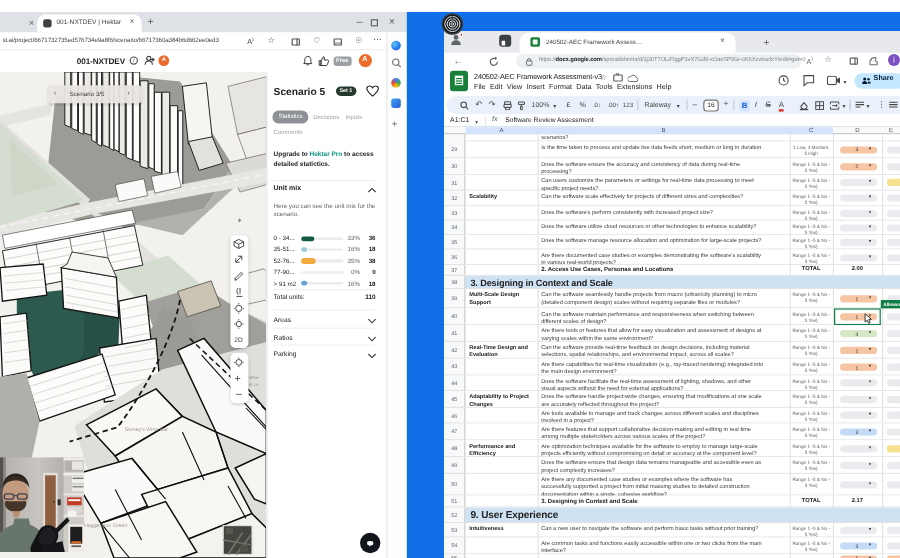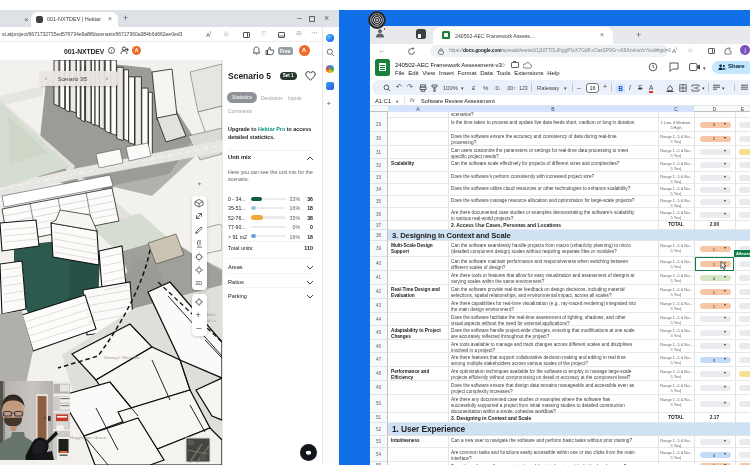--- a/index.html
+++ b/index.html
@@ -684,21 +684,21 @@
     <div class="a" style="left:388px;top:413.0px;width:362px;height:10px;background:#fff;border-bottom:1px solid #e7e8ea;"></div>
     <div class="a" style="left:448px;top:413.0px;width:0;height:10px;border-left:1px solid #e2e3e5;"></div>
     <div class="a" style="left:658px;top:413.0px;width:0;height:10px;border-left:1px solid #e2e3e5;"></div>
     <div class="a" style="left:694px;top:413.0px;width:0;height:10px;border-left:1px solid #e2e3e5;"></div>
     <div class="a" style="left:735px;top:413.0px;width:0;height:10px;border-left:1px solid #e2e3e5;"></div>
     <div class="a" style="left:451px;top:414.6px;font-size:5px;font-weight:bold;color:#202124;">3. Designing in Context and Scale</div>
     <div class="a" style="left:658px;top:414.8px;width:36px;text-align:center;font-size:4.8px;font-weight:bold;color:#202124;">TOTAL</div>
     <div class="a" style="left:694px;top:414.8px;width:41px;text-align:center;font-size:4.8px;font-weight:bold;color:#202124;">2.17</div>
     <div class="a" style="left:370px;top:423.0px;width:18px;height:13px;background:#f8f9fa;border-right:1px solid #c0c0c0;border-bottom:1px solid #e3e3e3;font-size:4.6px;color:#5f6368;text-align:center;line-height:13px;">52</div>
     <div class="a" style="left:388px;top:423.0px;width:362px;height:13px;background:#cfe2f3;border-bottom:1px solid #e3e3e3;"></div>
-    <div class="a" style="left:392px;top:424.292px;font-size:8.4px;font-weight:bold;color:#222;letter-spacing:-0.1px;">1. User Experience</div>
+    <div class="a" style="left:392px;top:424.292px;font-size:8.4px;font-weight:bold;color:#222;letter-spacing:-0.1px;">9. User Experience</div>
     <div class="a" style="left:370px;top:436.0px;width:18px;height:12px;background:#f8f9fa;border-right:1px solid #c0c0c0;border-bottom:1px solid #e3e3e3;font-size:4.6px;color:#5f6368;text-align:center;line-height:12px;">53</div>
     <div class="a" style="left:388px;top:436.0px;width:362px;height:12px;background:#fff;border-bottom:1px solid #e7e8ea;"></div>
     <div class="a" style="left:448px;top:436.0px;width:0;height:12px;border-left:1px solid #e2e3e5;"></div>
     <div class="a" style="left:658px;top:436.0px;width:0;height:12px;border-left:1px solid #e2e3e5;"></div>
     <div class="a" style="left:694px;top:436.0px;width:0;height:12px;border-left:1px solid #e2e3e5;"></div>
     <div class="a" style="left:735px;top:436.0px;width:0;height:12px;border-left:1px solid #e2e3e5;"></div>
     <div class="a" style="left:391px;top:438.0px;font-size:4.7px;font-weight:bold;color:#202124;line-height:1.32;white-space:nowrap;">Intuitiveness</div>
     <div class="a" style="left:451px;top:438.0px;font-size:4.7px;color:#3c4043;line-height:1.28;white-space:nowrap;">Can a new user to navigate the software and perform basic tasks without prior training?</div>
     <div class="a" style="left:660px;top:438.0px;width:32px;font-size:3.9px;color:#5f6368;line-height:1.3;text-align:center;">Range 1 -5 &amp; No -<br>5 Yes)</div>
     <div class="a" style="left:700px;top:439.0px;width:31px;height:6px;border-radius:3px;background:#e9ebee;"></div>

